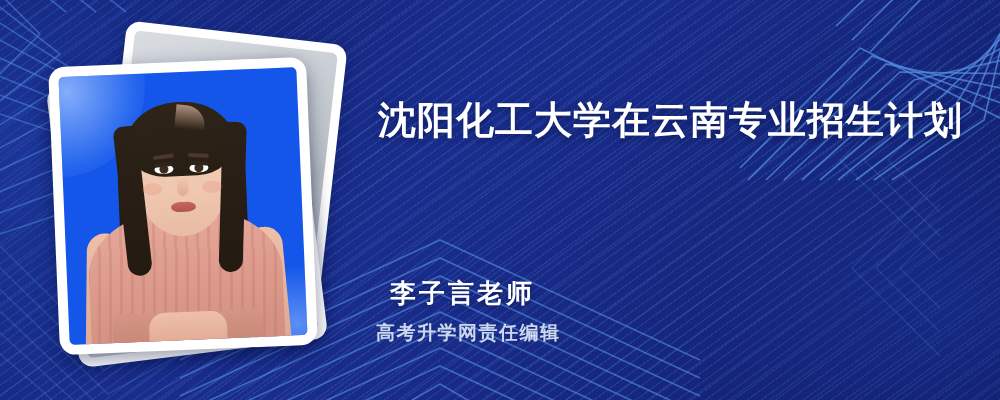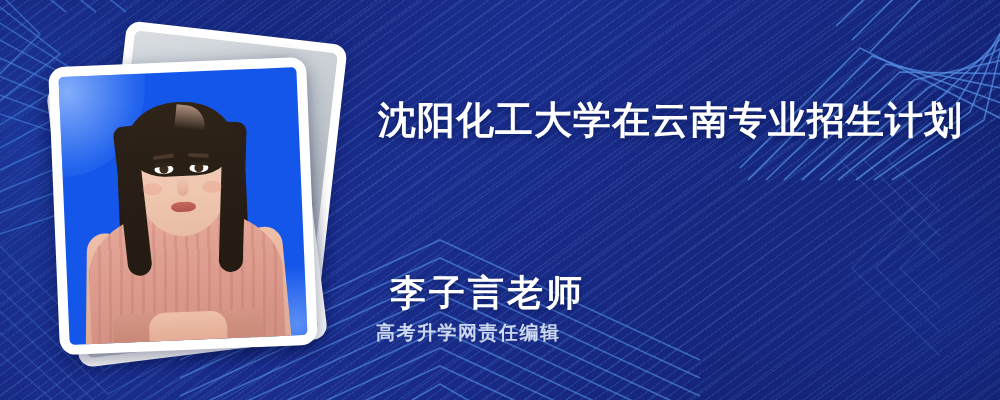--- a/index.html
+++ b/index.html
@@ -215,21 +215,21 @@
 
   
   .title{
     position:absolute;left:378px;top:96px;
     font-size:38px;line-height:48px;font-weight:700;color:#ffffff;
     letter-spacing:1px;white-space:nowrap;
     text-shadow:0 2px 6px rgba(4,14,60,.55);
   }
   .author{
     position:absolute;left:390px;top:276px;
-    font-size:36px;line-height:34px;font-weight:700;color:#ffffff;
+    font-size:26px;line-height:34px;font-weight:700;color:#ffffff;
     letter-spacing:3px;white-space:nowrap;
     text-shadow:0 2px 5px rgba(4,14,60,.5);
   }
   .role{
     position:absolute;left:376px;top:320px;
     font-size:19px;line-height:26px;font-weight:700;color:#ccd8ee;
     letter-spacing:1.5px;white-space:nowrap;
   }
 </style>
 </head>

